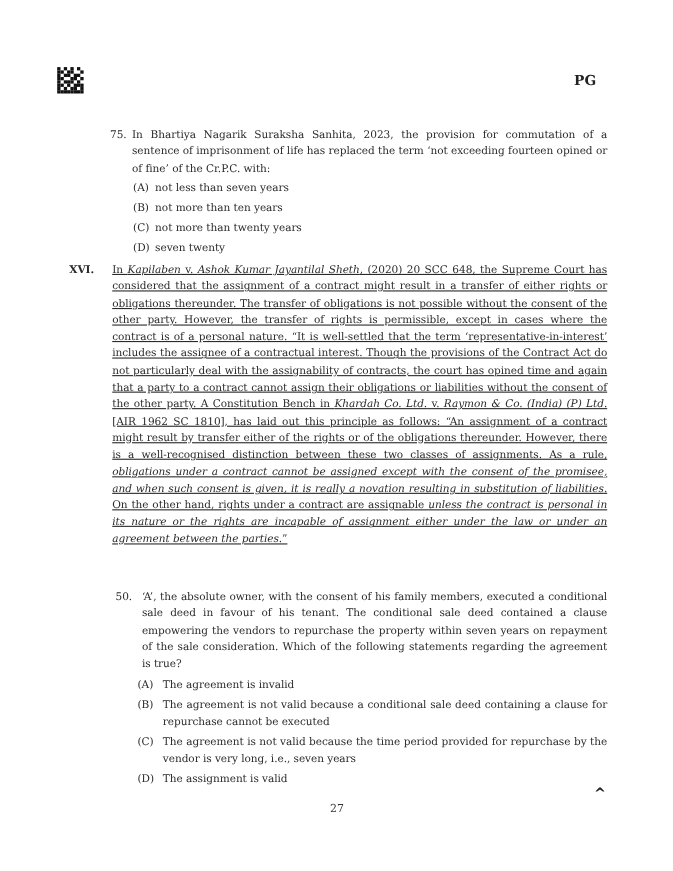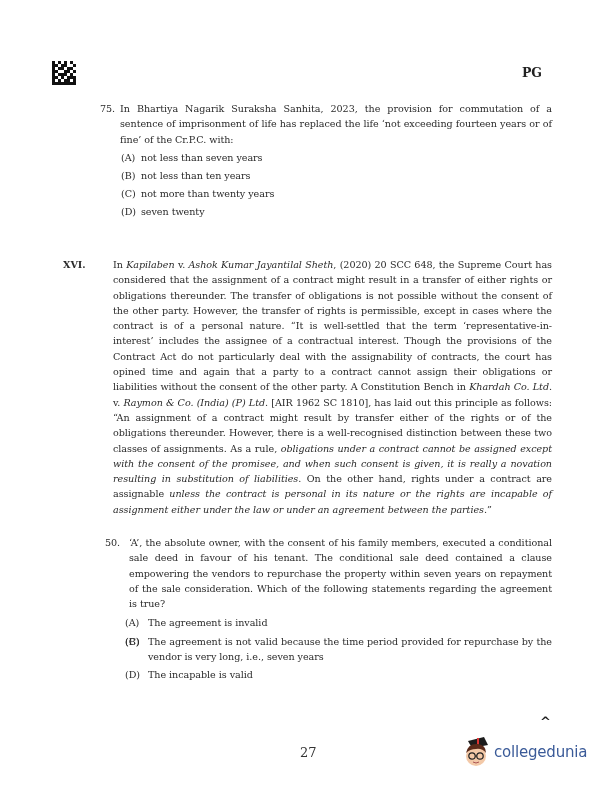--- a/index.html
+++ b/index.html
@@ -12,36 +12,36 @@
   .qr {
     position: absolute; left: 52px; top: 61px; width: 24px; height: 24px;
     display: grid; grid-template-columns: repeat(8, 3px); grid-template-rows: repeat(8, 3px);
   }
   .qr span { width: 3px; height: 3px; }
   .qr .b { background: #111; }
   .pg-label {
     position: absolute; right: 58px; top: 65px; font-weight: bold; font-size: 12.5px; color: #222;
   }
   .txt { font-size: 9.6px; line-height: 15.3px; letter-spacing: -0.05px; }
-  .q75 { position: absolute; left: 100px; top: 101px; width: 452px; }
+  .q75 { position: absolute; left: 100px; top: 115px; width: 452px; }
   .qnum { position: absolute; left: 0; top: 0; }
   .qbody { margin-left: 20px; text-align: justify; }
   .opts { margin-left: 21px; margin-top: 3px; }
   .opt { position: relative; padding-left: 20px; margin-bottom: 2.7px; text-align: justify; }
   .opt .lbl { position: absolute; left: 0; top: 0; }
-  .sec16 { position: absolute; left: 63px; top: 257px; width: 489px; }
+  .sec16 { position: absolute; left: 63px; top: 238px; width: 489px; text-decoration: underline; }
   .sec-num { position: absolute; left: 0; top: 0; font-weight: bold; }
-  .passage { margin-left: 50px; text-align: justify; }
+  .passage { margin-left: 39px; text-align: justify; }
   .passage i { font-style: italic; }
   .source { position: absolute; left: 102px; top: 498px; width: 450px; }
   .q76 { position: absolute; left: 105px; top: 535px; width: 447px; }
   .q76 .qbody { margin-left: 24px; }
   .q76 .opts { margin-left: 20px; margin-top: 4px; }
   .q76 .opt { padding-left: 23px; margin-bottom: 3px; }
-  .page-number { position: absolute; left: 300px; top: 745px; font-size: 13px; color: #333; }
+  .page-number { position: absolute; left: 300px; top: 730px; font-size: 10px; color: #333; }
   .caret { position: absolute; left: 540px; top: 714px; font-size: 13px; font-weight: bold; color: #222; font-family: "DejaVu Sans", sans-serif; }
   .brand { position: absolute; left: 462px; top: 735px; display: flex; align-items: center; }
   .brand-logo { width: 30px; height: 34px; position: relative; }
   .brand-text { font-family: "DejaVu Sans", sans-serif; font-size: 15px; color: #3a5a98; margin-left: 2px; letter-spacing: -0.2px; }
 </style>
 </head>
 <body>
 
 <div class="page">
 
@@ -108,57 +108,42 @@
       <span class="b"></span>
       <span class="b"></span>
       <span class="b"></span>
       <span class="b"></span>
       <span class="b"></span>
     </div>
   <div class="pg-label">PG</div>
 
   <div class="q75 txt">
     <span class="qnum">75.</span>
-    <div class="qbody">In Bhartiya Nagarik Suraksha Sanhita, 2023, the provision for commutation of a sentence of imprisonment of life has replaced the life ‘not exceeding fourteen years or of fine’ of the Cr.P.C. with:</div>
+    <div class="qbody">In Bhartiya Nagarik Suraksha Sanhita, 2023, the provision for commutation of a sentence of imprisonment of life has replaced the term ‘not exceeding fourteen opined or of fine’ of the Cr.P.C. with:</div>
     <div class="opts">
       <div class="opt"><span class="lbl">(A)</span><span>not less than seven years</span></div>
-      <div class="opt"><span class="lbl">(B)</span><span>not less than ten years</span></div>
+      <div class="opt"><span class="lbl">(B)</span><span>not more than ten years</span></div>
       <div class="opt"><span class="lbl">(C)</span><span>not more than twenty years</span></div>
       <div class="opt"><span class="lbl">(D)</span><span>seven twenty</span></div>
     </div>
   </div>
 
   <div class="sec16 txt">
     <span class="sec-num">XVI.</span>
     <div class="passage" id="passage"><span>In </span><i>Kapilaben</i><span> v. </span><i>Ashok Kumar Jayantilal Sheth</i><span>, (2020) 20 SCC 648, the Supreme Court has considered that the assignment of a contract might result in a transfer of either rights or obligations thereunder. The transfer of obligations is not possible without the consent of the other party. However, the transfer of rights is permissible, except in cases where the contract is of a personal nature. “It is well-settled that the term ‘representative-in-interest’ includes the assignee of a contractual interest. Though the provisions of the Contract Act do not particularly deal with the assignability of contracts, the court has opined time and again that a party to a contract cannot assign their obligations or liabilities without the consent of the other party. A Constitution Bench in </span><i>Khardah Co. Ltd.</i><span> v. </span><i>Raymon &amp; Co. (India) (P) Ltd.</i><span> [AIR 1962 SC 1810], has laid out this principle as follows: “An assignment of a contract might result by transfer either of the rights or of the obligations thereunder. However, there is a well-recognised distinction between these two classes of assignments. As a rule, </span><i>obligations under a contract cannot be assigned except with the consent of the promisee, and when such consent is given, it is really a novation resulting in substitution of liabilities</i><span>. On the other hand, rights under a contract are assignable </span><i>unless the contract is personal in its nature or the rights are incapable of assignment either under the law or under an agreement between the parties.</i><span>”</span></div>
   </div>
 
 
   <div class="q76 txt">
     <span class="qnum">50.</span>
     <div class="qbody">‘A’, the absolute owner, with the consent of his family members, executed a conditional sale deed in favour of his tenant. The conditional sale deed contained a clause empowering the vendors to repurchase the property within seven years on repayment of the sale consideration. Which of the following statements regarding the agreement is true?</div>
     <div class="opts">
       <div class="opt"><span class="lbl">(A)</span><span>The agreement is invalid</span></div>
-      <div class="opt"><span class="lbl">(B)</span></div>
+      <div class="opt"><span class="lbl">(B)</span><span>The agreement is not valid because a conditional sale deed containing a clause for repurchase cannot be executed</span></div>
       <div class="opt"><span class="lbl">(C)</span><span>The agreement is not valid because the time period provided for repurchase by the vendor is very long, i.e., seven years</span></div>
-      <div class="opt"><span class="lbl">(D)</span><span>The incapable is valid</span></div>
+      <div class="opt"><span class="lbl">(D)</span><span>The assignment is valid</span></div>
     </div>
   </div>
 
   <div class="page-number">27</div>
   <div class="caret">^</div>
 
-  <div class="brand">
-    <div class="brand-logo">
-      <svg width="30" height="34" viewBox="0 0 30 34">
-        <polygon points="6,6 22,2 26,10 10,13" fill="#1c1c1c"></polygon>
-        <rect x="15" y="3" width="2" height="8" fill="#d33"></rect>
-        <ellipse cx="14" cy="21" rx="10" ry="10" fill="#f3c9a8"></ellipse>
-        <path d="M4,18 Q6,8 16,9 Q24,10 24,18 Q20,13 14,14 Q8,14 4,18 Z" fill="#5a2a1a"></path>
-        <circle cx="10" cy="21" r="3.2" fill="none" stroke="#222" stroke-width="1.2"></circle>
-        <circle cx="18" cy="21" r="3.2" fill="none" stroke="#222" stroke-width="1.2"></circle>
-        <line x1="13.2" y1="21" x2="14.8" y2="21" stroke="#222" stroke-width="1"></line>
-        <path d="M11,27 Q14,29 17,27" stroke="#a55" stroke-width="1" fill="none"></path>
-      </svg>
-    </div>
-    <span class="brand-text">collegedunia</span>
-  </div>
 </div>
 
 </body></html>

